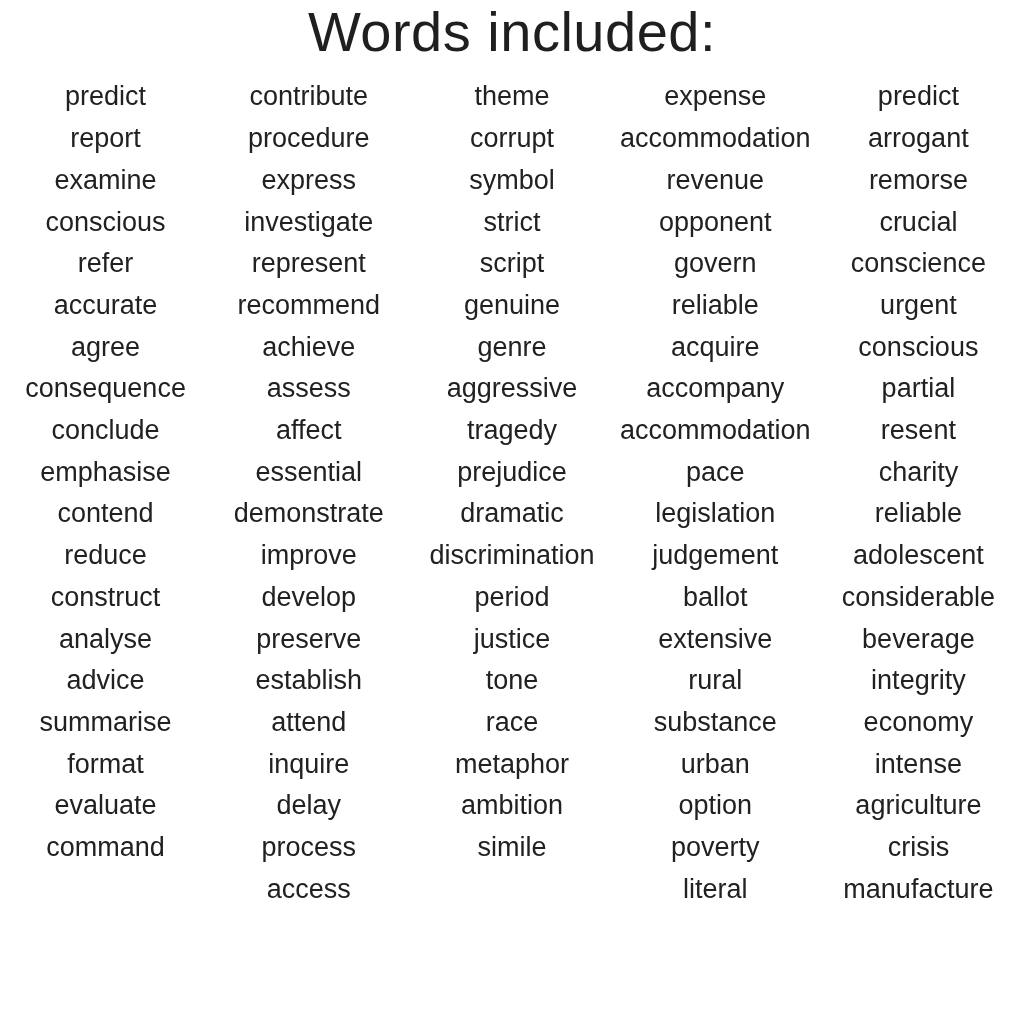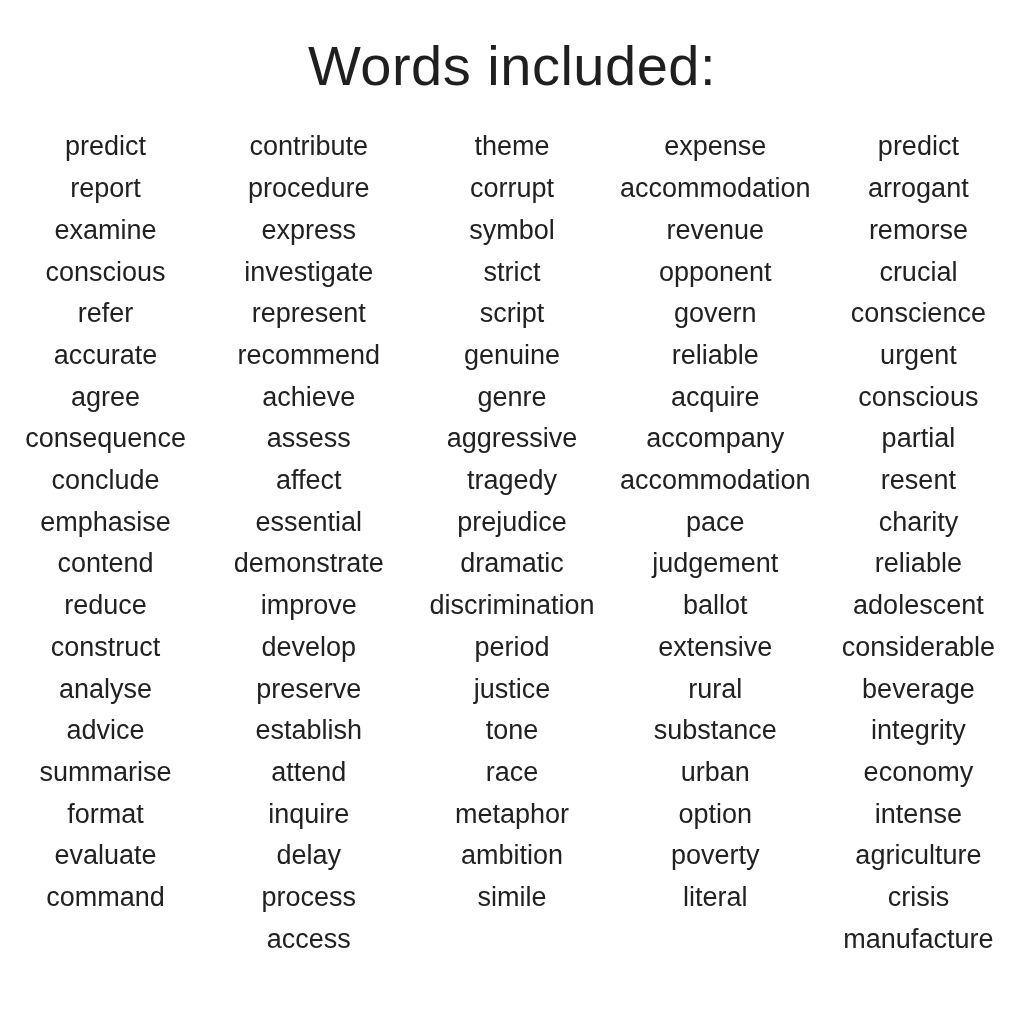--- a/index.html
+++ b/index.html
@@ -14,30 +14,29 @@
     color: #212121;
     overflow: hidden;
   }
   .page {
     width: 1024px;
     height: 1024px;
     box-sizing: border-box;
   }
   .title {
     margin: 0;
-    padding-top: 34px;
     text-align: center;
     font-size: 56px;
     font-weight: 400;
     letter-spacing: 0.5px;
     color: #1f1f1f;
     line-height: 1.15;
   }
   .word-grid {
-    margin-top: 28px;
+    margin-top: 12px;
     display: grid;
     grid-template-columns: repeat(5, 1fr);
     width: 100%;
     box-sizing: border-box;
     padding: 0 4px;
   }
   .word-column {
     display: flex;
     flex-direction: column;
     align-items: center;
@@ -126,20 +125,21 @@
         <div class="word">expense</div>
         <div class="word">accommodation</div>
         <div class="word">revenue</div>
         <div class="word">opponent</div>
         <div class="word">govern</div>
         <div class="word">reliable</div>
         <div class="word">acquire</div>
         <div class="word">accompany</div>
         <div class="word">accommodation</div>
         <div class="word">pace</div>
+        <div class="word">legislation</div>
         <div class="word">judgement</div>
         <div class="word">ballot</div>
         <div class="word">extensive</div>
         <div class="word">rural</div>
         <div class="word">substance</div>
         <div class="word">urban</div>
         <div class="word">option</div>
         <div class="word">poverty</div>
         <div class="word">literal</div>
       </div>

